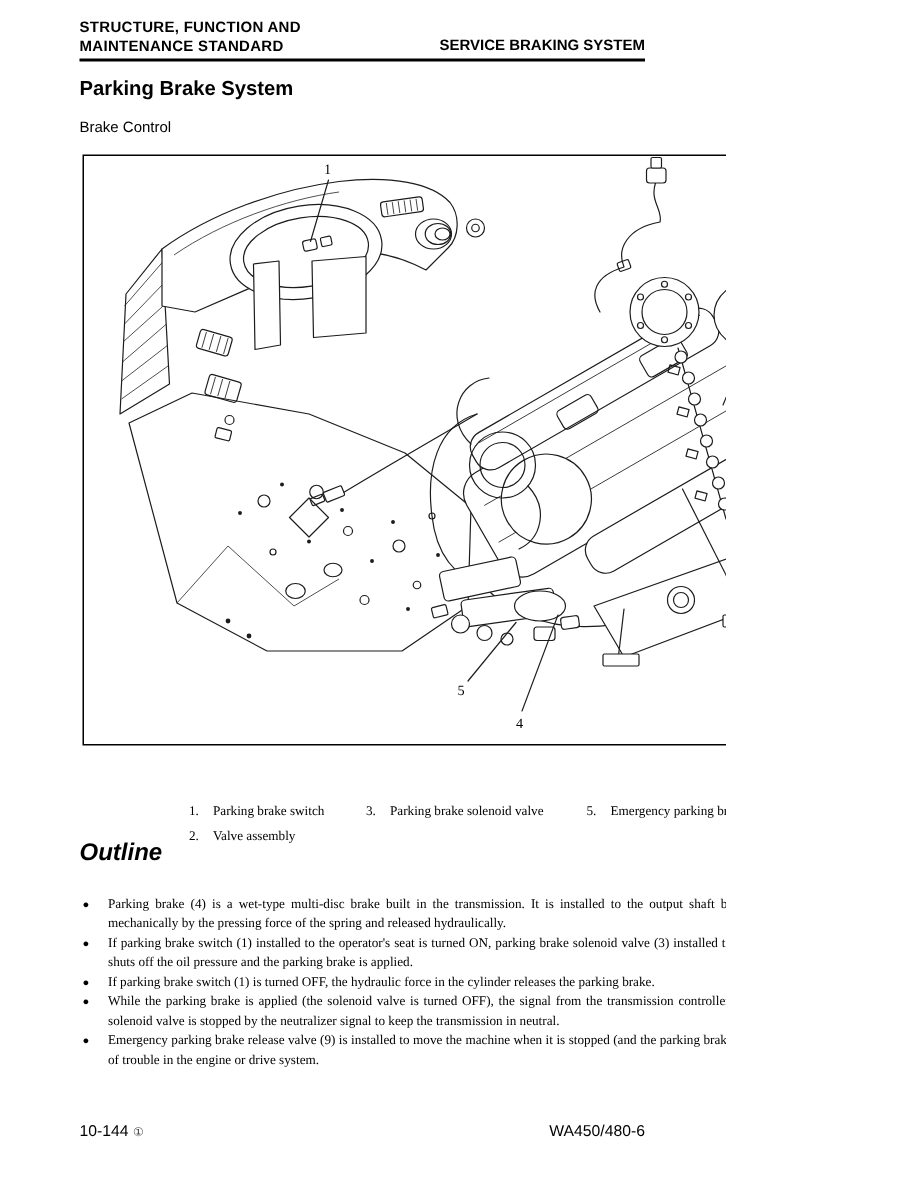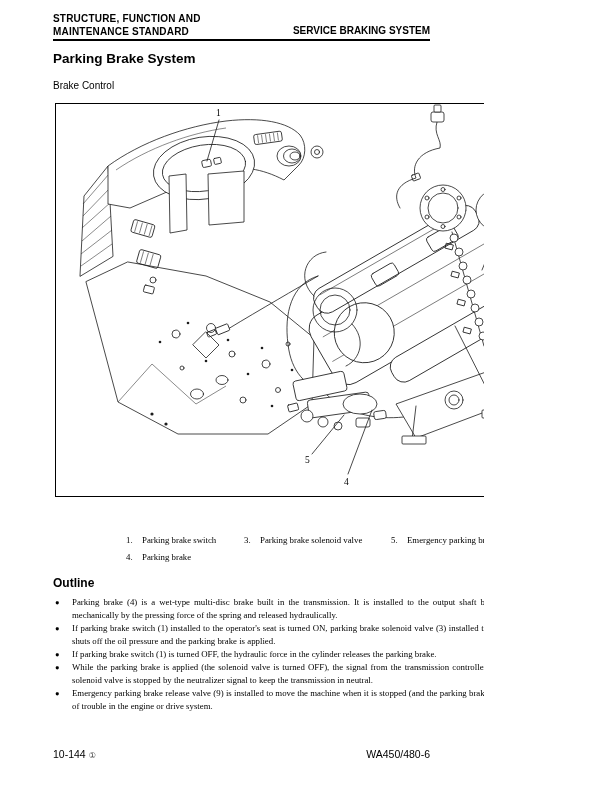--- a/index.html
+++ b/index.html
@@ -18,21 +18,21 @@
   .section-title { position:absolute; left:53px; top:80px; font-family:"Liberation Sans",sans-serif; font-weight:normal; font-size:10px; }
 
   .figure-box { position:absolute; left:55px; top:103px; width:503px; height:394px; border:1px solid #000; background:#fff; }
   .figure-box svg { display:block; width:501px; height:392px; }
 
   .legend { position:absolute; left:82px; right:54px; top:532px; font-size:8.8px; line-height:17px;
             display:grid; grid-template-columns:118px 147px 1fr; }
   .legend-cell { white-space:nowrap;margin-left:44px; }
   .legend-num { display:inline-block; width:16px; }
 
-  .outline-heading { position:absolute; left:53px; top:576px; font-family:"Liberation Sans",sans-serif; font-weight:bold; font-size:12px; }
+  .outline-heading { position:absolute; left:53px; top:560px; font-family:"Liberation Sans",sans-serif; font-weight:bold; font-size:16px;font-style:italic; }
 
   .bullets { position:absolute; left:53px; top:596px; width:505px; list-style:none; }
   .bullets li { position:relative; padding-left:19px; font-size:8.8px; line-height:13px; text-align:justify; }
   .bullets .dot { position:absolute; left:2px; top:-0.5px; font-size:7.5px; }
 
   .footer { position:absolute; left:53px; right:54px; top:748px; font-family:"Liberation Sans",sans-serif; font-size:10.5px; }
   .footer-left { position:absolute; left:0; top:0; }
   .footer-symbol { font-size:8px; color:#444; }
   .footer-right { position:absolute; right:0; top:0;margin-left:33px; }
 
@@ -251,21 +251,21 @@
     <div class="legend-cell">
       <span class="legend-num">1.</span><span>Parking brake switch</span>
     </div>
     <div class="legend-cell">
       <span class="legend-num">3.</span><span>Parking brake solenoid valve</span>
     </div>
     <div class="legend-cell">
       <span class="legend-num">5.</span><span>Emergency parking brake release valve</span>
     </div>
     <div class="legend-cell">
-      <span class="legend-num">4.</span><span>Parking brake</span>
+      <span class="legend-num">2.</span><span>Valve assembly</span>
     </div>
     <div></div>
   </div>
 
   <div class="outline-heading">Outline</div>
 
   <ul class="bullets">
     <li>
       <span class="dot">●</span>
       <span>Parking brake (4) is a wet-type multi-disc brake built in the transmission. It is installed to the output shaft bearing and operated mechanically by the pressing force of the spring and released hydraulically.</span>

